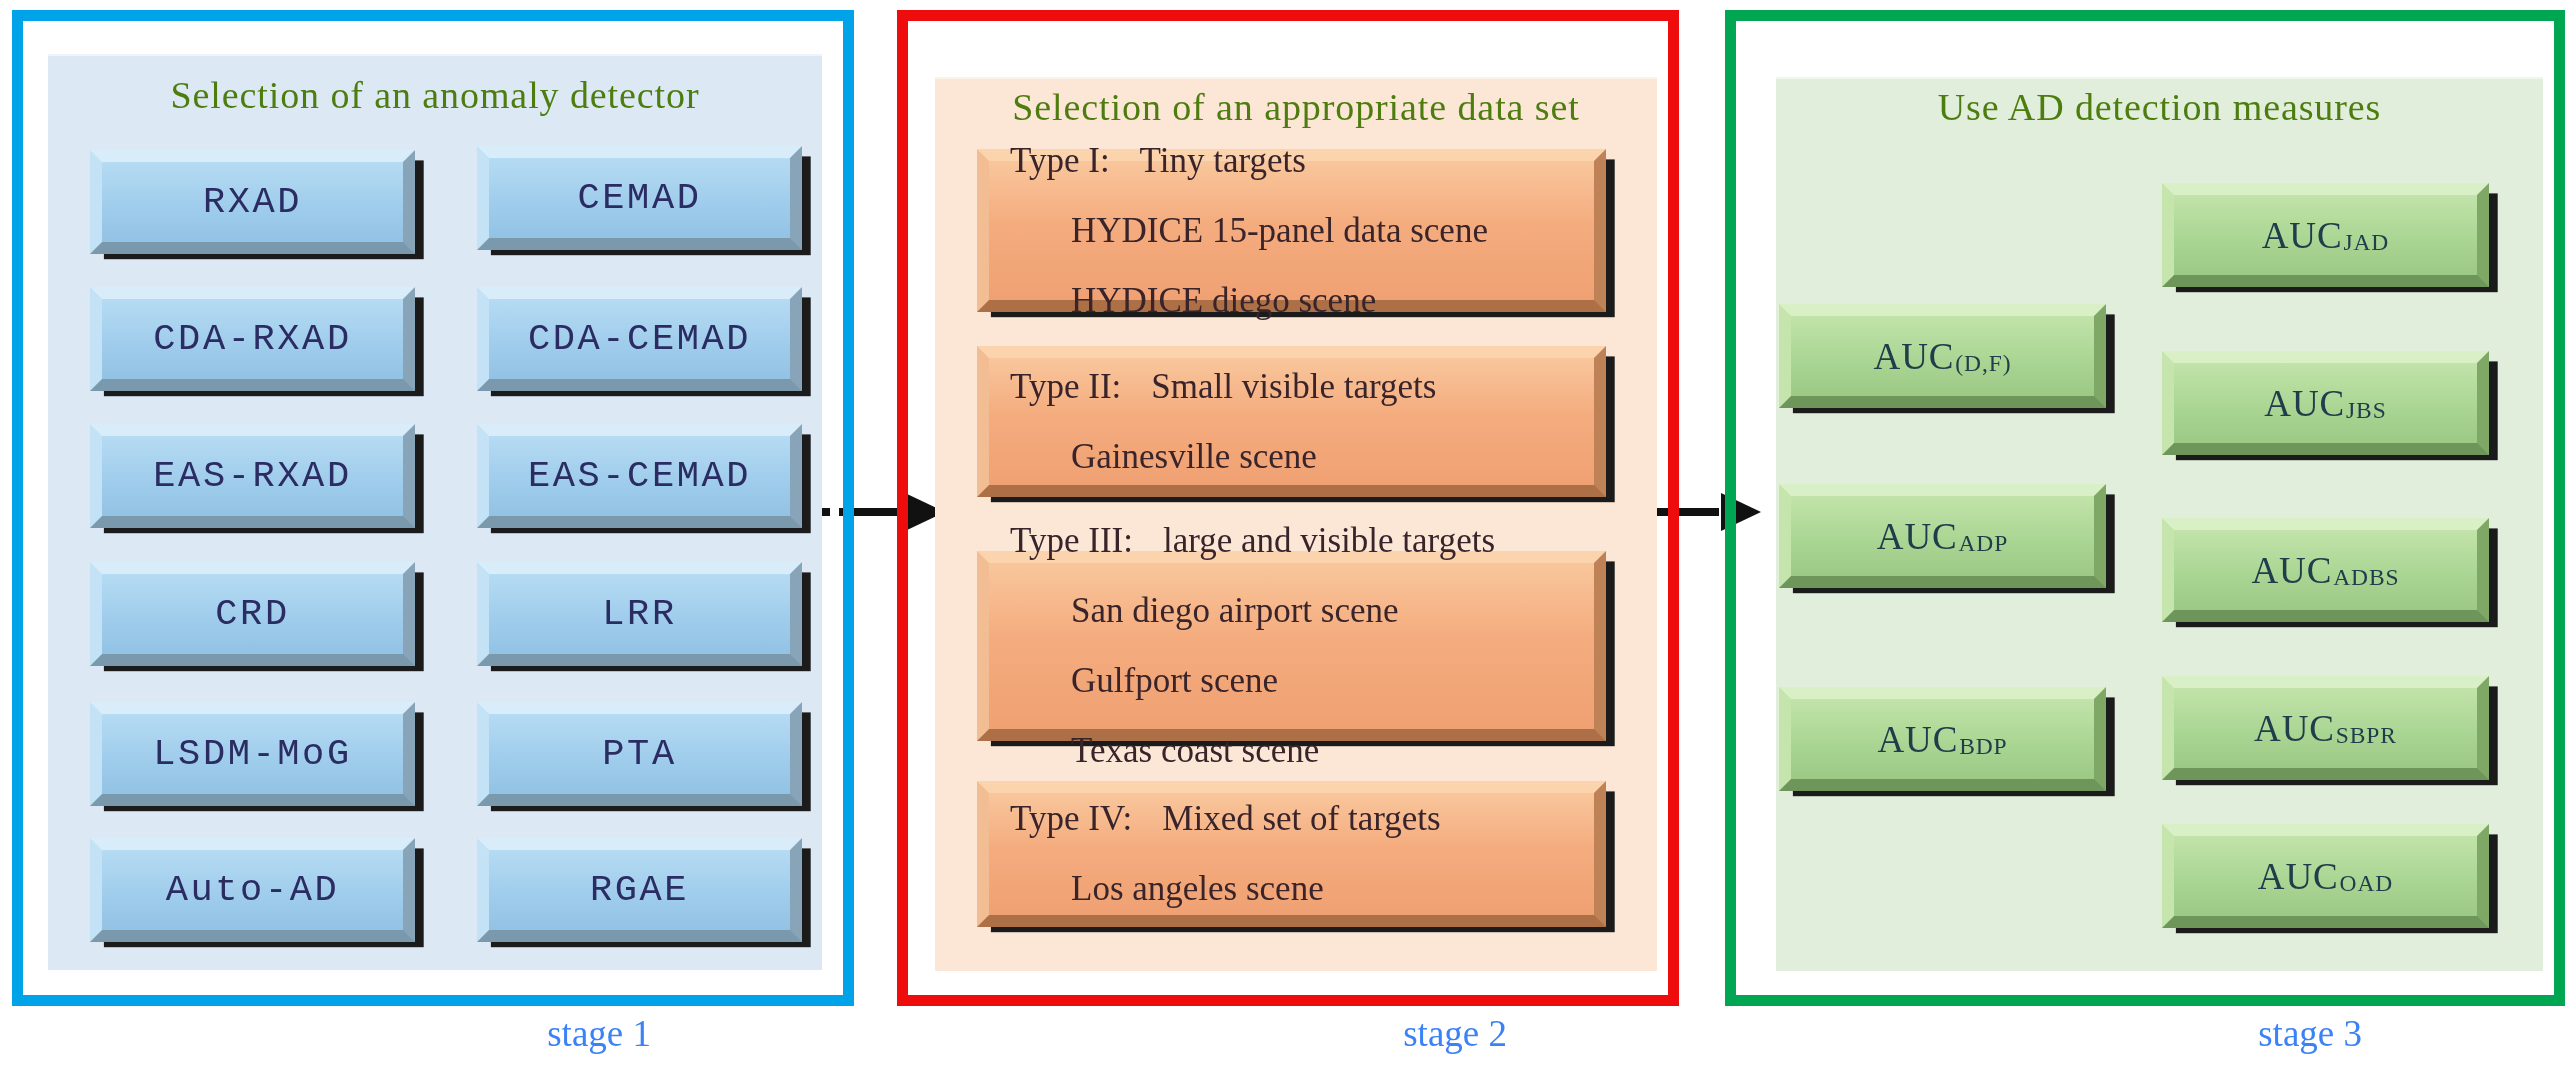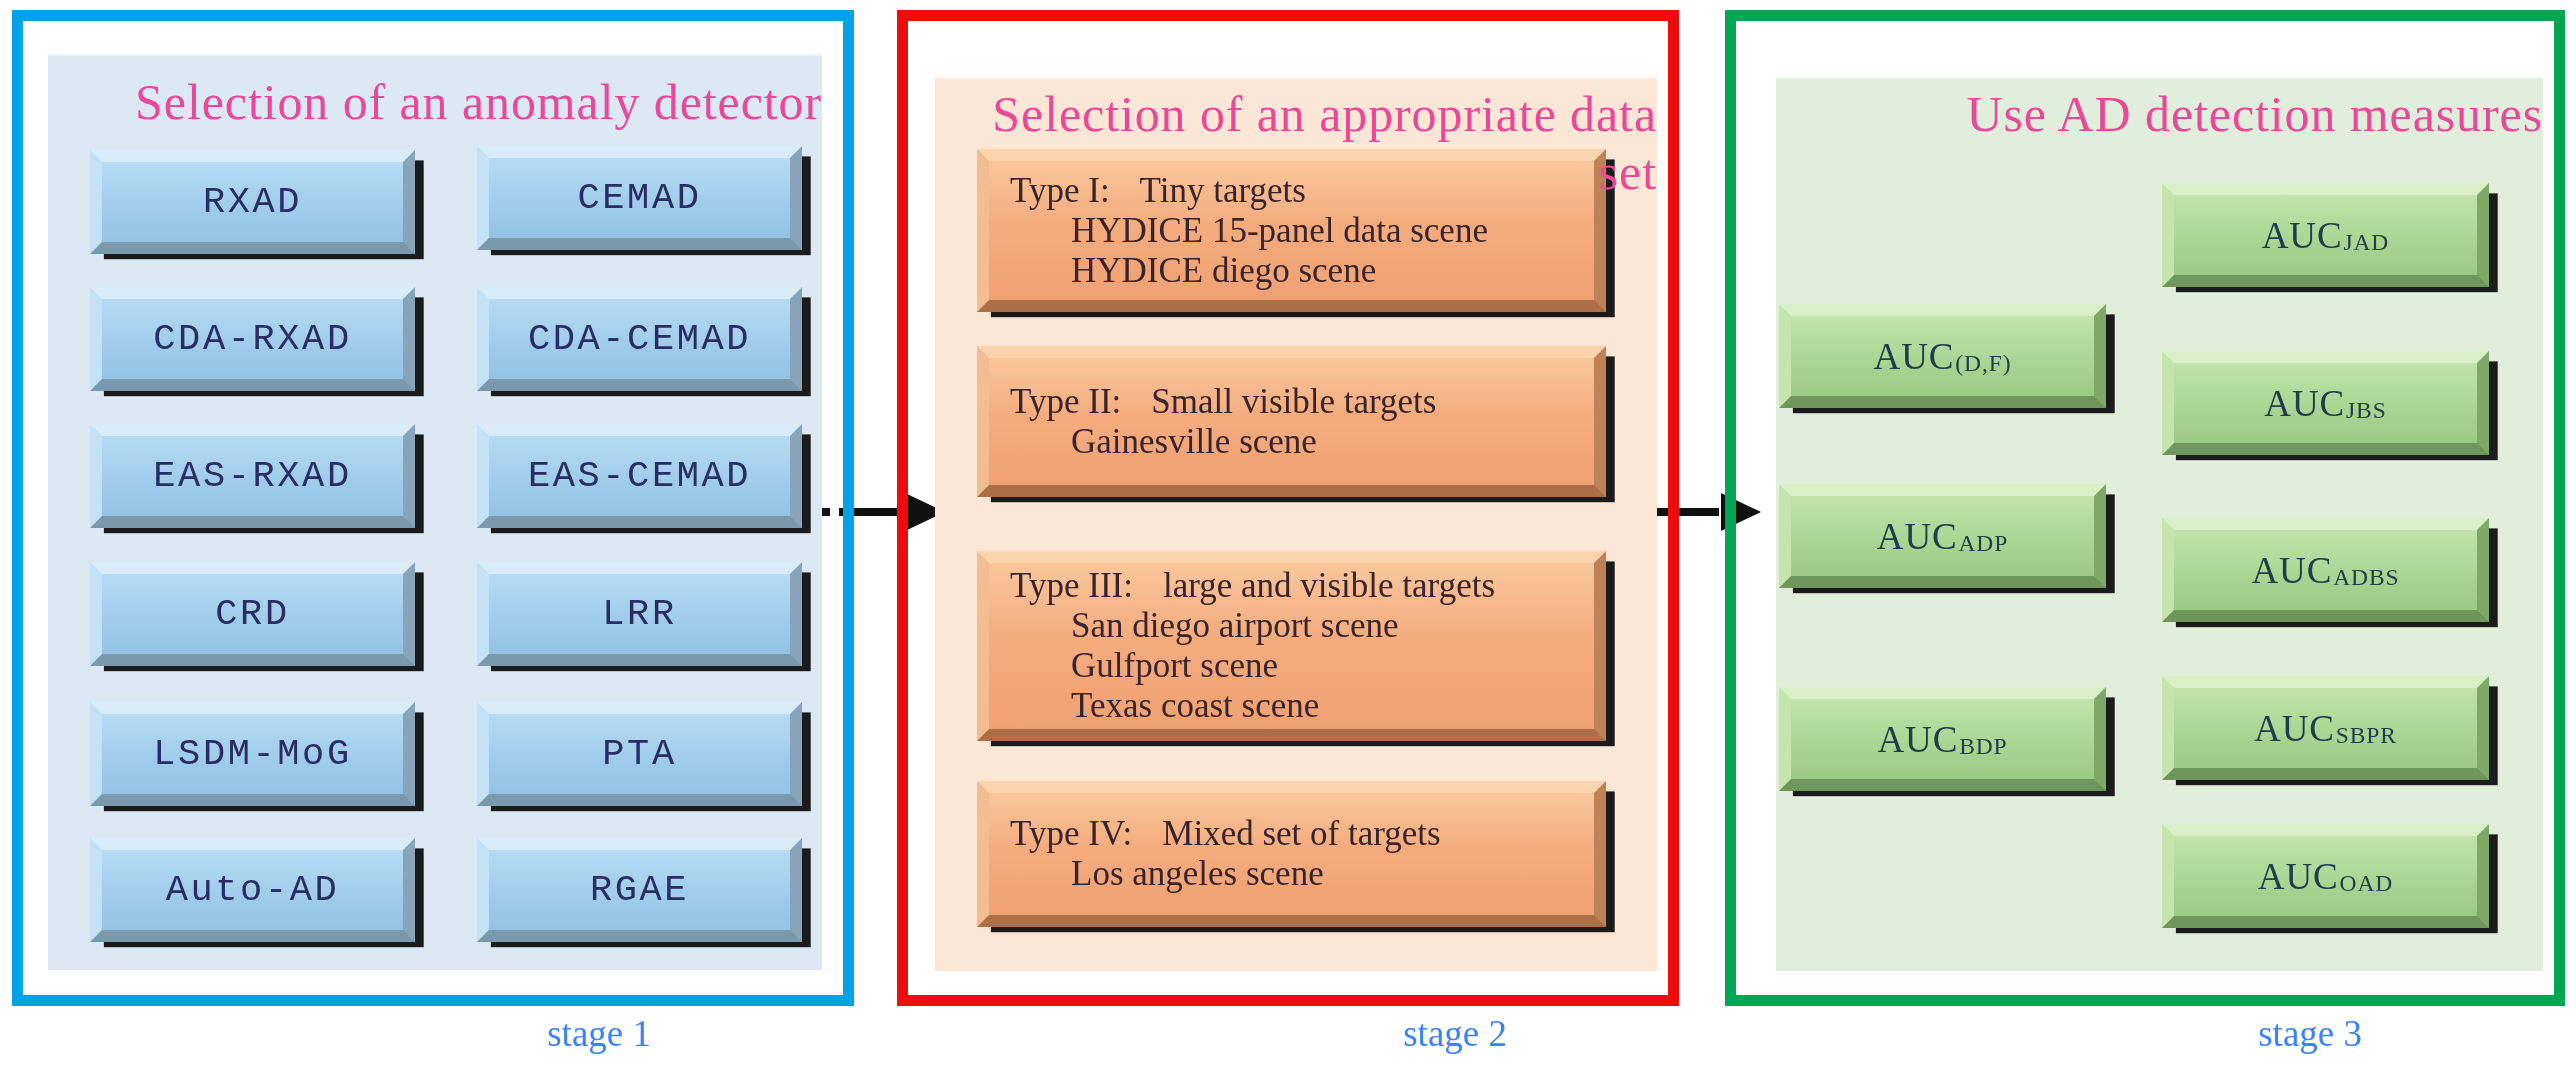--- a/index.html
+++ b/index.html
@@ -34,23 +34,23 @@
     position: absolute;
     z-index: 3;
   }
   .panel1 { left: 48px;   top: 54px; width: 774px; height: 916px; background: #dce9f5; border-top: 2.6px solid #eef4fb; }
   .panel2 { left: 935px; top: 77px; width: 722px; height: 894px; background: #fce7d6; border-top: 2.6px solid #fdf2e8; }
   .panel3 { left: 1776px; top: 77px; width: 767px; height: 894px; background: #e1eedb; border-top: 2.6px solid #eff6ea; }
 
   .panel-title {
     position: absolute;
     z-index: 5;
-    text-align: right;
-    font-size: 50px;
-    color: #ec4899;
+    text-align: center;
+    font-size: 38px;
+    color: #4d7c0f;
     letter-spacing: 0.9px;
   }
   .title1 { left: 48px;   top: 73px; width: 774px; }
   .title2 { left: 935px; top: 85px; width: 722px; }
   .title3 { left: 1776px; top: 85px; width: 767px; }
 
   
   .b3 {
     position: absolute;
     z-index: 4;
@@ -80,20 +80,21 @@
     left: 977px;
     width: 629px;
     background: linear-gradient(180deg, #f9c69c 0%, #f4ac7e 45%, #f0a173 100%);
     border-color: #fbd4ae #bf8156 #ad7046 #f2bd92;
     color: #38242a;
     flex-direction: column;
     align-items: flex-start;
     justify-content: center;
     font-size: 35px;
     line-height: 40px;
+    gap: 30px;
   }
   .bx-head { padding-left: 21px; white-space: nowrap; }
   .bx-target { margin-left: 30px; }
   .bx-scene { padding-left: 82px; white-space: nowrap; }
 
   
   .green-btn {
     width: 327px; height: 104px;
     background: linear-gradient(180deg, #c2e3aa 0%, #aad693 55%, #9cc985 100%);
     border-color: #d9efc6 #7fa765 #6f965a #c5e5ac;

